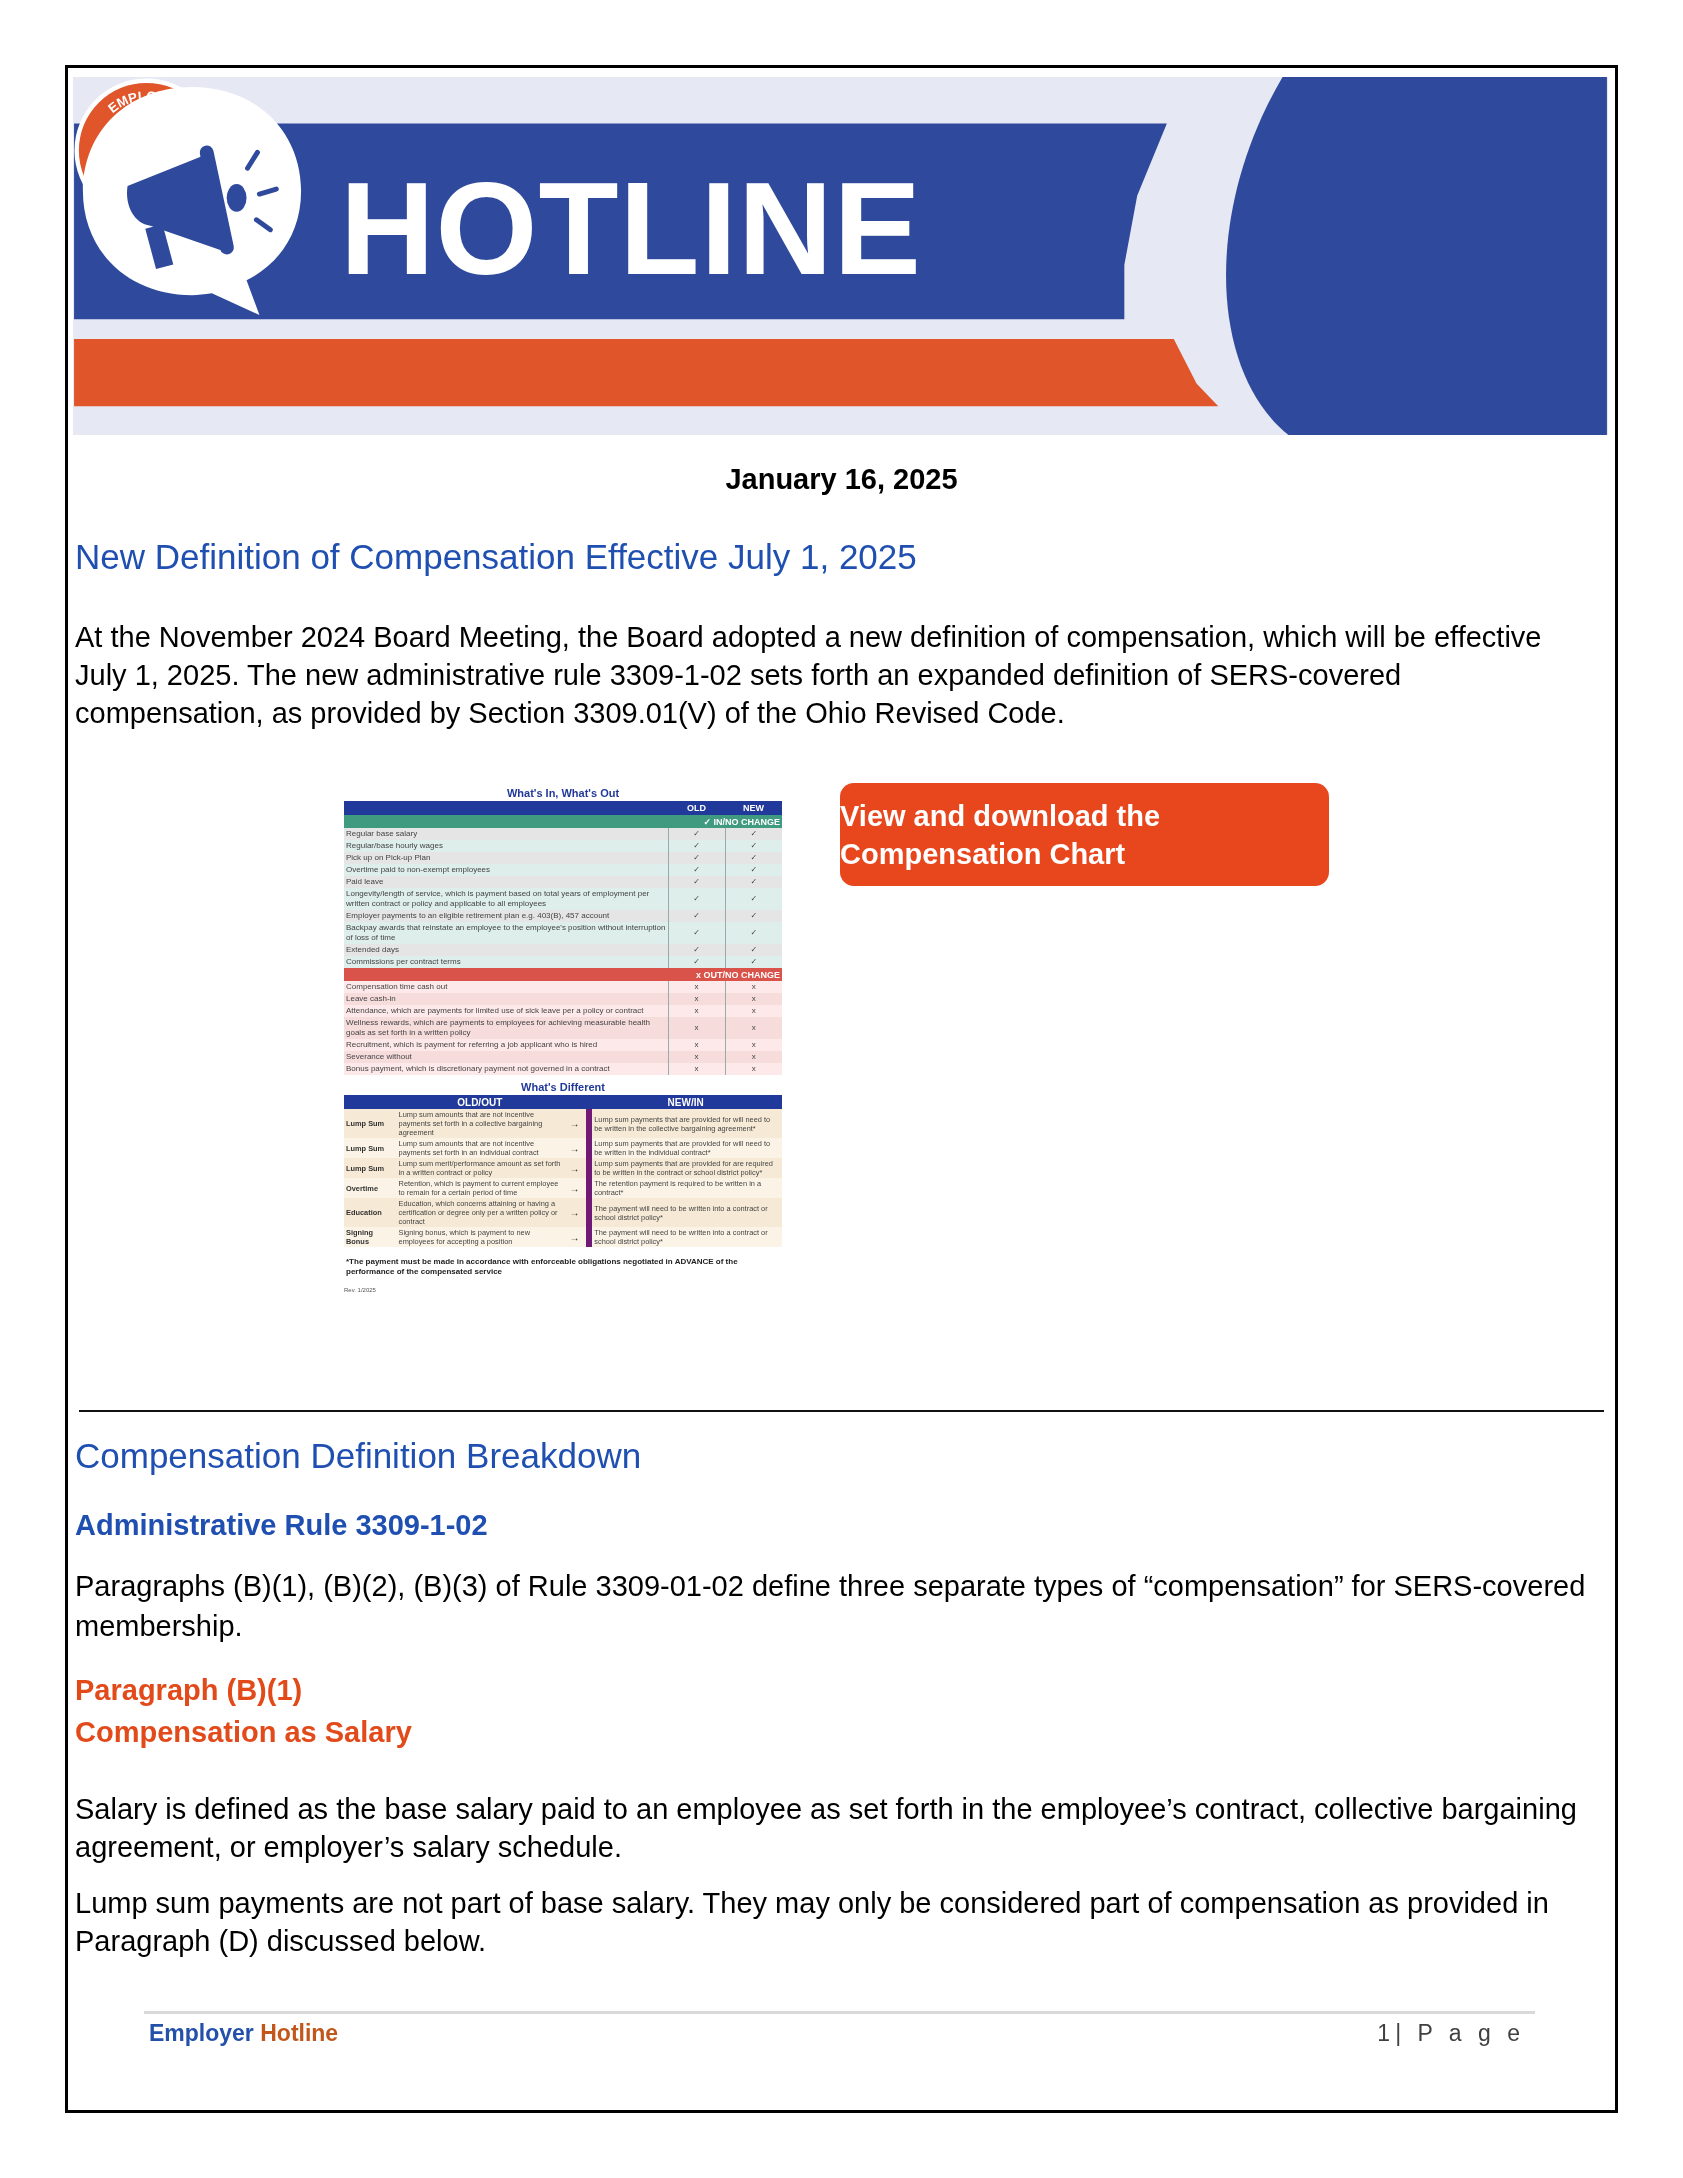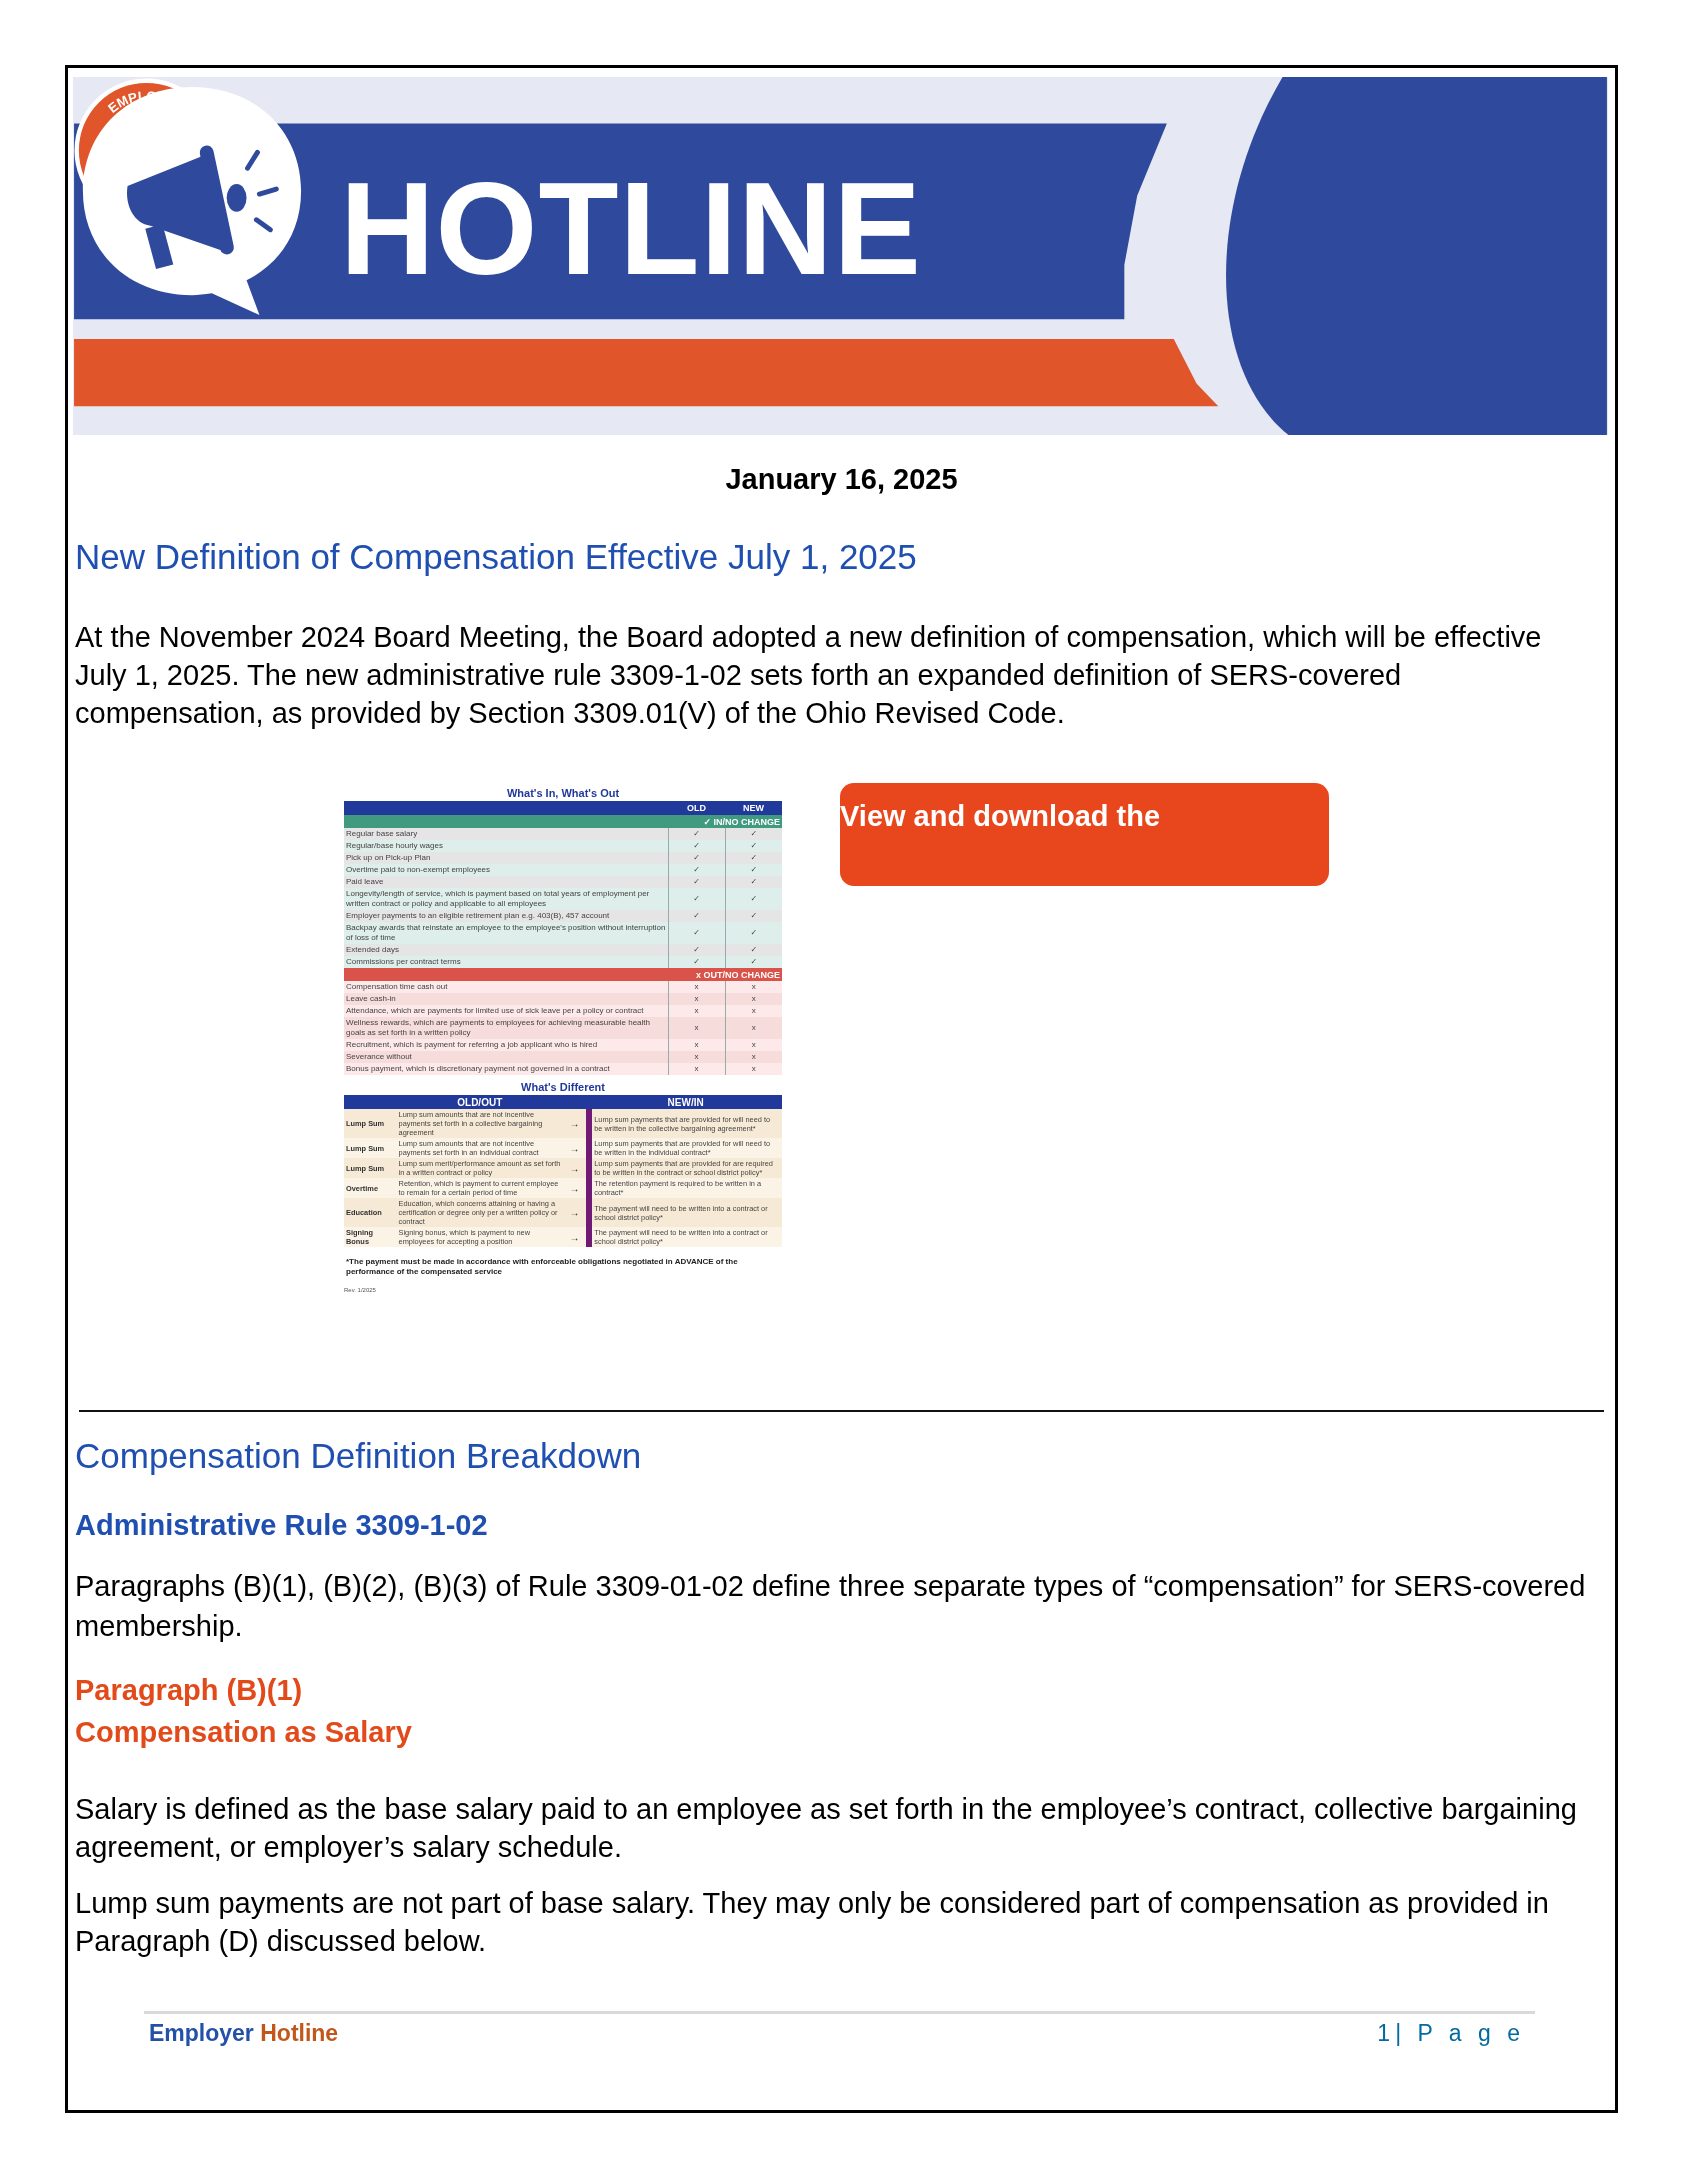--- a/index.html
+++ b/index.html
@@ -67,21 +67,21 @@
   .h-orange { position: absolute; left: 75px; color: #e24a1a; font-size: 29px; font-weight: bold; line-height: 42px; }
   .h4 { top: 1669px; }
   .p3 { position: absolute; left: 75px; top: 1790px; width: 1525px; font-size: 29px; line-height: 38px; }
   .p4 { position: absolute; left: 75px; top: 1884px; width: 1525px; font-size: 29px; line-height: 38px; }
 
   
   .footer-rule { position: absolute; left: 144px; top: 2011px; width: 1391px; height: 3px; background: #d9d9d9; }
   .footer-left { position: absolute; left: 149px; top: 2020px; font-size: 23px; font-weight: bold; }
   .f-blue { color: #2350a8; }
   .f-orange { color: #c2571c; }
-  .footer-right { position: absolute; right: 158px; top: 2020px; font-size: 23px; color: #0369a1; letter-spacing: 5px; }
+  .footer-right { position: absolute; right: 158px; top: 2020px; font-size: 23px; color: #404040; letter-spacing: 5px; }
 </style>
 </head>
 <body>
 
 <div class="page-border"></div>
 
 <div class="banner">
   <svg width="1535" height="358" viewBox="0 0 1550 362">
 
     <polygon points="0,47 1105,47 1075,120 1062,190 1062,245 0,245" fill="#2f4a9c"></polygon>
@@ -282,20 +282,21 @@
           <td class="newc">The payment will need to be written into a contract or school district policy*</td>
         </tr>
       </tbody>
   </table>
   <div class="th-foot">*The payment must be made in accordance with enforceable obligations negotiated in ADVANCE of the performance of the compensated service</div>
   <div class="th-rev">Rev. 1/2025</div>
 </div>
 
 <div class="cta">
   <div>View and download the</div>
+  <div>Compensation Chart</div>
 </div>
 
 <div class="sep"></div>
 
 <div class="h-blue h2">Compensation Definition Breakdown</div>
 <div class="h-blue h3">Administrative Rule 3309-1-02</div>
 <div class="p2">Paragraphs (B)(1), (B)(2), (B)(3) of Rule 3309-01-02 define three separate types of “compensation” for SERS-covered membership.</div>
 
 <div class="h-orange h4">
   <div>Paragraph (B)(1)</div>

